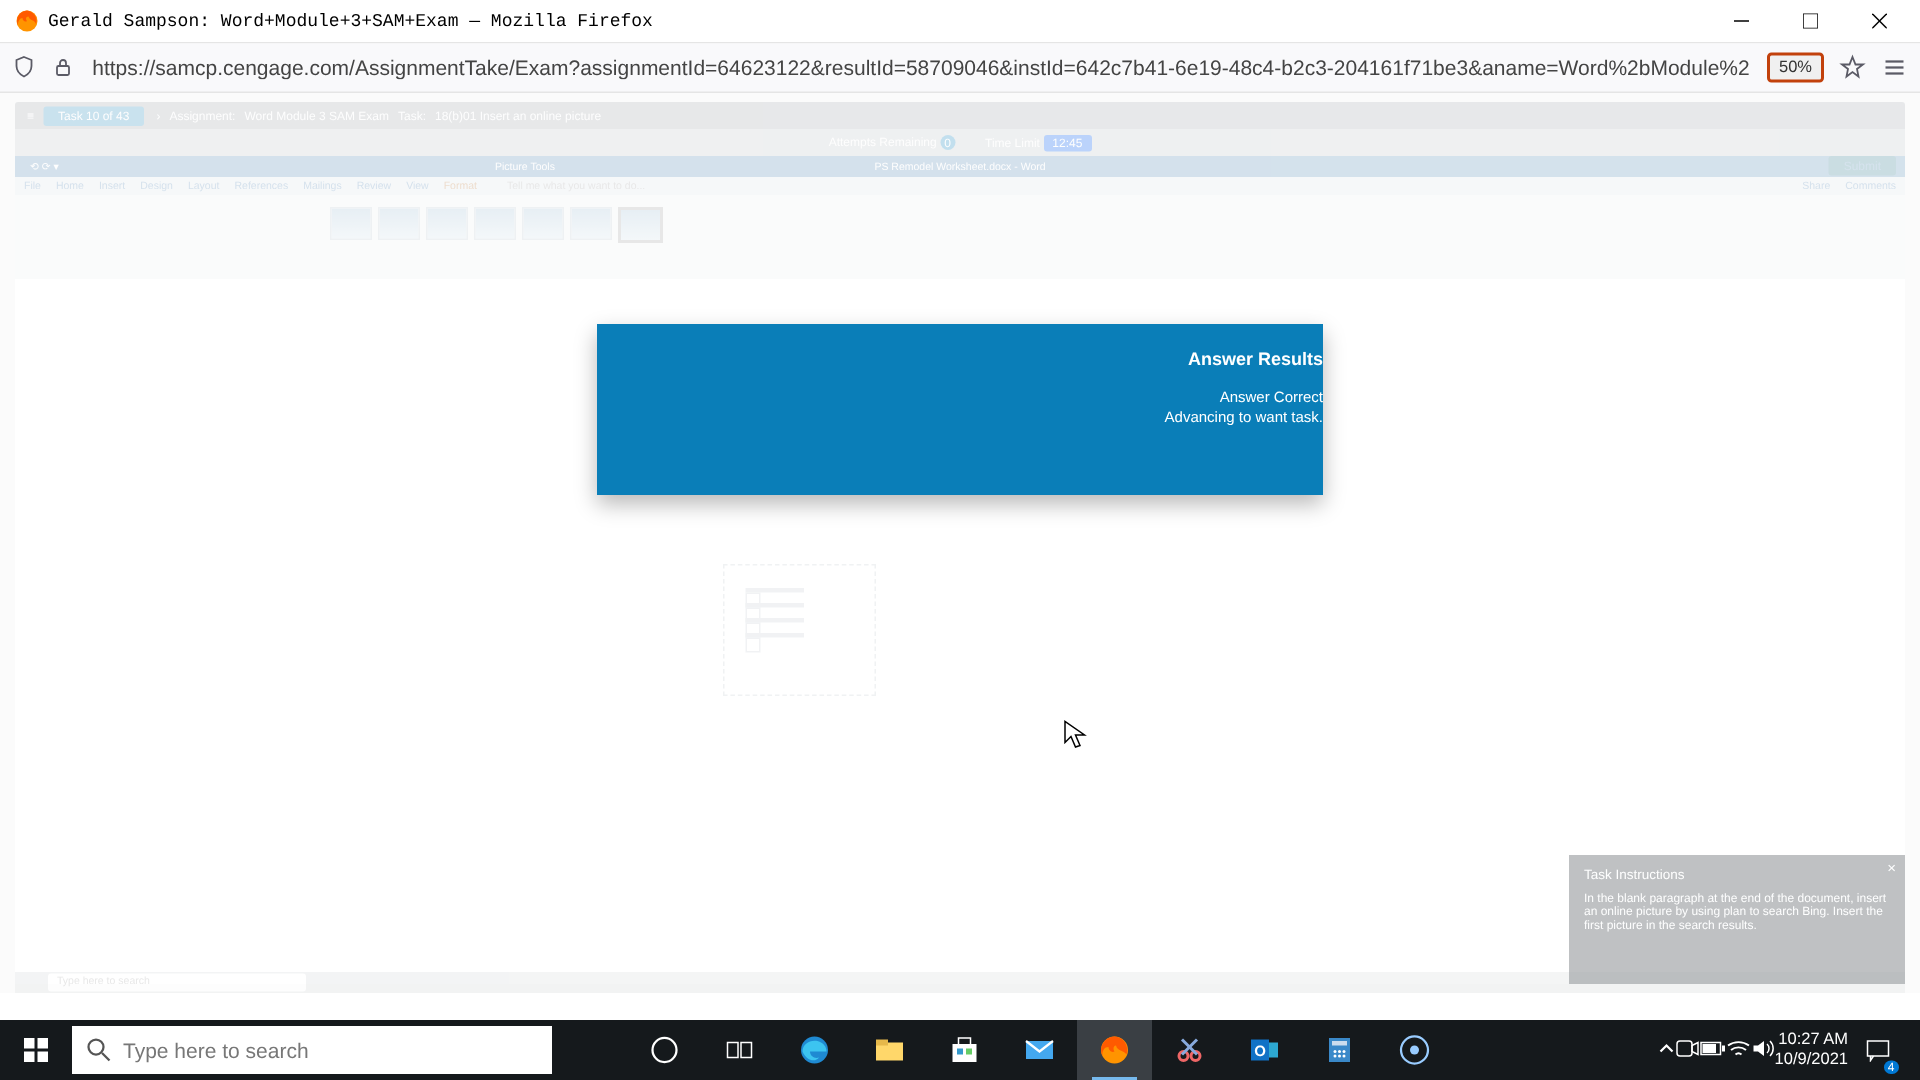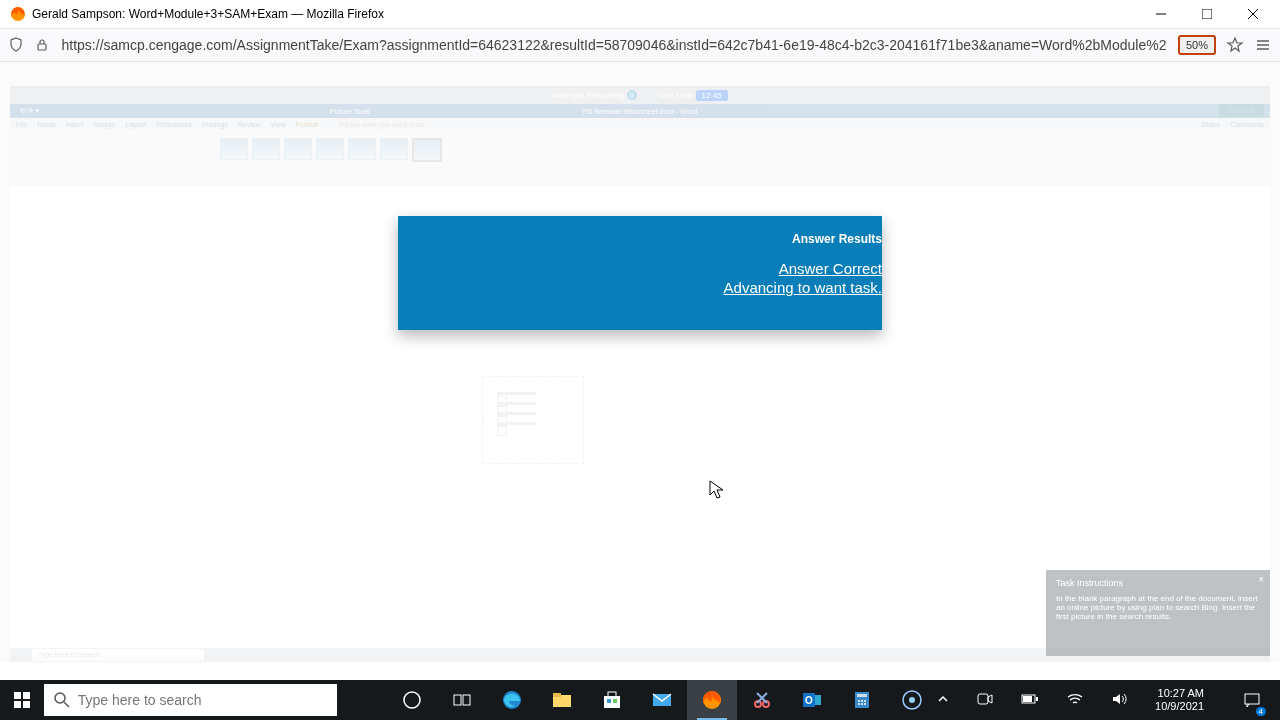--- a/index.html
+++ b/index.html
@@ -1,17 +1,17 @@
 <!DOCTYPE html>
 <html><head>
 <meta charset="utf-8">
 <style>
   html, body { margin:0; padding:0; width:1280px; height:720px; overflow:hidden; font-family:"Segoe UI",Arial,sans-serif; background:#fff; }
   
-  .win-titlebar { height:28px; background:#fff; display:flex; align-items:center; padding:0 4px; border-bottom:1px solid #e5e5e5;}
+  .win-titlebar { height:28px; background:#fff; display:flex; align-items:center; padding:0 4px; border-bottom:1px solid #e5e5e5;font-family:Liberation Mono, monospace;}
   .ff-logo { width:16px; height:16px; margin:0 6px; }
   .ff-title { font-size:12px; color:#000; }
   .win-btns { margin-left:auto; display:flex; }
   .win-btn { width:46px; height:28px; display:flex; align-items:center; justify-content:center; color:#000;}
   .addressbar { height:32px; background:#f9f9fb; display:flex; align-items:center; padding:0 8px; gap:10px; border-bottom:1px solid #e5e5e5;text-align:center;}
   .addr-icon { width:16px; height:16px; display:flex; align-items:center; justify-content:center; color:#555;}
   .url-text { flex:1; font-size:14px; color:#444; white-space:nowrap; overflow:hidden;}
   .zoom-pill { font-size:11px; background:#f0f0f0; border:2px solid #c2410c; border-radius:3px; padding:2px 6px; color:#333;}
   .star-icon, .hamburger { width:18px; height:18px; color:#5b5b66; }
   
@@ -38,42 +38,42 @@
   
   .word-canvas { position:absolute; left:10px; right:10px; top:124px; bottom:6px; background:#fff; opacity:.9;}
   .doc-img { position:absolute; left:472px; top:190px; width:100px; height:86px; border:1px dashed #bfc8cf; opacity:.55;}
   .doc-img .lines { position:absolute; left:14px; top:8px; right:30px; }
   .doc-img .lines div { height:3px; background:#c3ccd2; margin:7px 0; width:70%;}
   .doc-img .chk { width:8px; height:8px; border:1px solid #c3ccd2; display:inline-block; margin-right:4px;}
   
   
   .modal { position:absolute; left:398px; top:154px; width:484px; height:98px; background:#0a7eb8; color:#fff; box-shadow:0 6px 14px rgba(0,0,0,.28); z-index:5; text-align:right; padding-top:16px;}
   .modal h3 { margin:0 0 14px; font-size:12px; font-weight:bold;}
-  .modal p { margin:2px 0; font-size:15px;text-decoration:underline;}
+  .modal p { margin:2px 0; font-size:10px;}
   
   .cursor { position:absolute; left:709px; top:418px; z-index:6; }
   
   
   .taskbox { position:absolute; right:10px; bottom:6px; width:204px; height:70px; background:#a4a8ab; opacity:.7; color:#fff; font-size:8px; padding:8px 10px; z-index:2;}
   .taskbox h4 { margin:0 0 6px; font-size:9px; font-weight:normal;}
   .taskbox .close { position:absolute; right:6px; top:4px; font-size:10px; }
   
   
   .inner-taskbar { position:absolute; left:10px; right:10px; bottom:0; height:14px; background:#d6d9db; opacity:.6;}
   .inner-taskbar .search { position:absolute; left:22px; top:1px; height:12px; width:166px; background:#fff; border-radius:2px; font-size:7px; color:#aaa; padding-left:6px; line-height:12px;}
   
   
   .taskbar { position:absolute; left:0; right:0; bottom:0; height:40px; background:#15191c; display:flex; align-items:center; color:#fff;}
   .start { width:48px; height:40px; display:flex; align-items:center; justify-content:center;}
   .search-box { width:300px; height:32px; background:#fff; margin-left:0; display:flex; align-items:center; padding:0 10px; color:#777; font-size:14px;}
   .search-box svg { margin-right:8px; }
   .task-icons { display:flex; margin-left:50px; gap:0;}
   .task-icon { width:50px; height:40px; display:flex; align-items:center; justify-content:center; position:relative;}
   .task-icon.running::after { content:""; position:absolute; bottom:0; left:10px; right:10px; height:2px; background:#76b9ed;}
-  .tray { margin-left:auto; display:flex; align-items:center; gap:28px; padding-right:8px; font-size:11px;}
+  .tray { margin-left:auto; display:flex; align-items:center; gap:0; padding-right:8px; font-size:11px;}
   .tray .clock { text-align:right; line-height:13px; font-size:11px;}
   .notif { width:40px; height:40px; display:flex; align-items:center; justify-content:center; position:relative;}
   .notif .count { position:absolute; bottom:4px; right:6px; font-size:8px; background:#0078d4; border-radius:6px; padding:0 3px;}
 </style>
 </head>
 <body>
 
 <div class="win-titlebar">
   <span class="ff-logo">
     <svg viewBox="0 0 16 16">
@@ -125,20 +125,29 @@
     <svg width="18" height="18" viewBox="0 0 18 18">
         <line x1="3" y1="5" x2="15" y2="5" stroke="#5b5b66" stroke-width="1.5"></line>
         <line x1="3" y1="9" x2="15" y2="9" stroke="#5b5b66" stroke-width="1.5"></line>
         <line x1="3" y1="13" x2="15" y2="13" stroke="#5b5b66" stroke-width="1.5"></line>
       </svg>
   </span>
 </div>
 
 <div class="app-wrap">
 
+  <div class="sam-bar1">
+    <span style="margin-right:6px">≡</span>
+    <span class="nav-pill">Task 10 of 43</span>
+    <span style="margin-right:6px">›</span>
+    <span class="txt">Assignment:</span>
+    <span class="txt">Word Module 3 SAM Exam</span>
+    <span class="txt">Task:</span>
+    <span class="txt">18(b)01 Insert an online picture</span>
+  </div>
 
   <div class="sam-bar2">
     <span><span>Attempts Remaining</span>&nbsp;<span class="badge">0</span></span>
     <span><span>Time Limit</span>&nbsp;<span class="tl-pill">12:45</span></span>
     <span class="submit-btn">Submit</span>
   </div>
 
   <div class="word-title">
     <span style="font-size:7px">⟲ ⟳ ▾</span>
     <span class="center">PS Remodel Worksheet.docx - Word</span>

